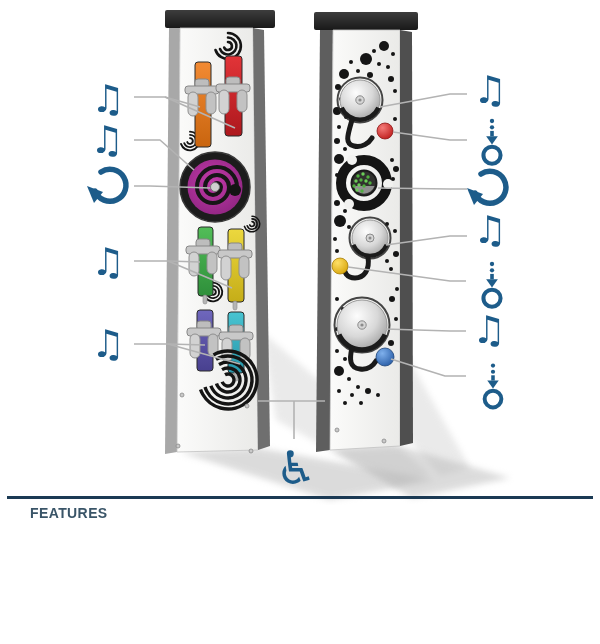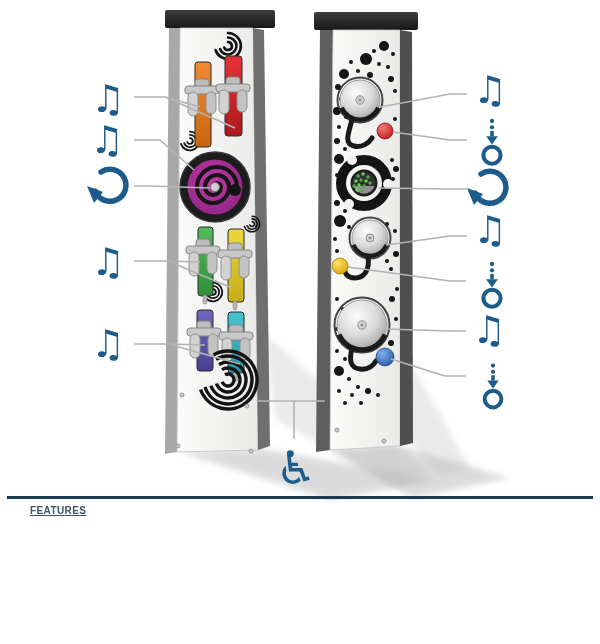--- a/index.html
+++ b/index.html
@@ -2,21 +2,21 @@
 <html><head>
 <meta charset="utf-8">
 <style>
   html,body{margin:0;padding:0;background:#ffffff;}
   .stage{position:relative;width:600px;height:644px;background:#ffffff;overflow:hidden;
          font-family:"Liberation Sans",sans-serif;}
   svg text.icon-glyph{font-family:"DejaVu Sans",sans-serif;}
   
   .features{position:absolute;left:0;top:496px;width:600px;height:148px;}
   .divider{margin:0 7px;border-top:3px solid #1b3a54;}
-  .f-heading{margin:6px 0 0 30px;font-size:10px;font-weight:bold;letter-spacing:.4px;color:#3a5568;text-decoration:underline;}
+  .f-heading{margin:6px 0 0 30px;font-size:14px;font-weight:bold;letter-spacing:.4px;color:#3a5568;}
 </style>
 </head>
 <body>
 
 <div class="stage">
 
 <svg width="600" height="505" viewBox="0 0 600 505">
   <defs>
     <filter id="soft">
           <feGaussianBlur stdDeviation="3"></feGaussianBlur>

